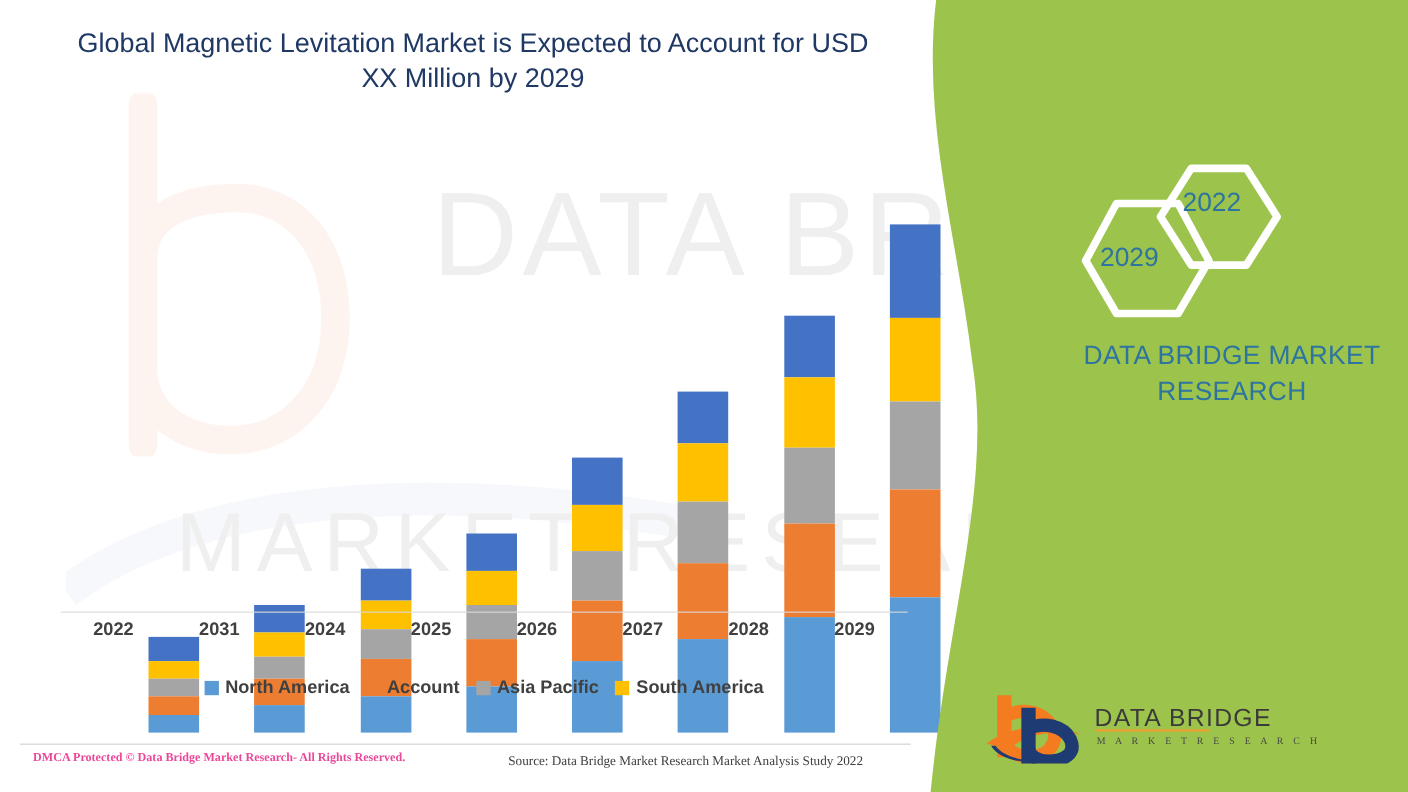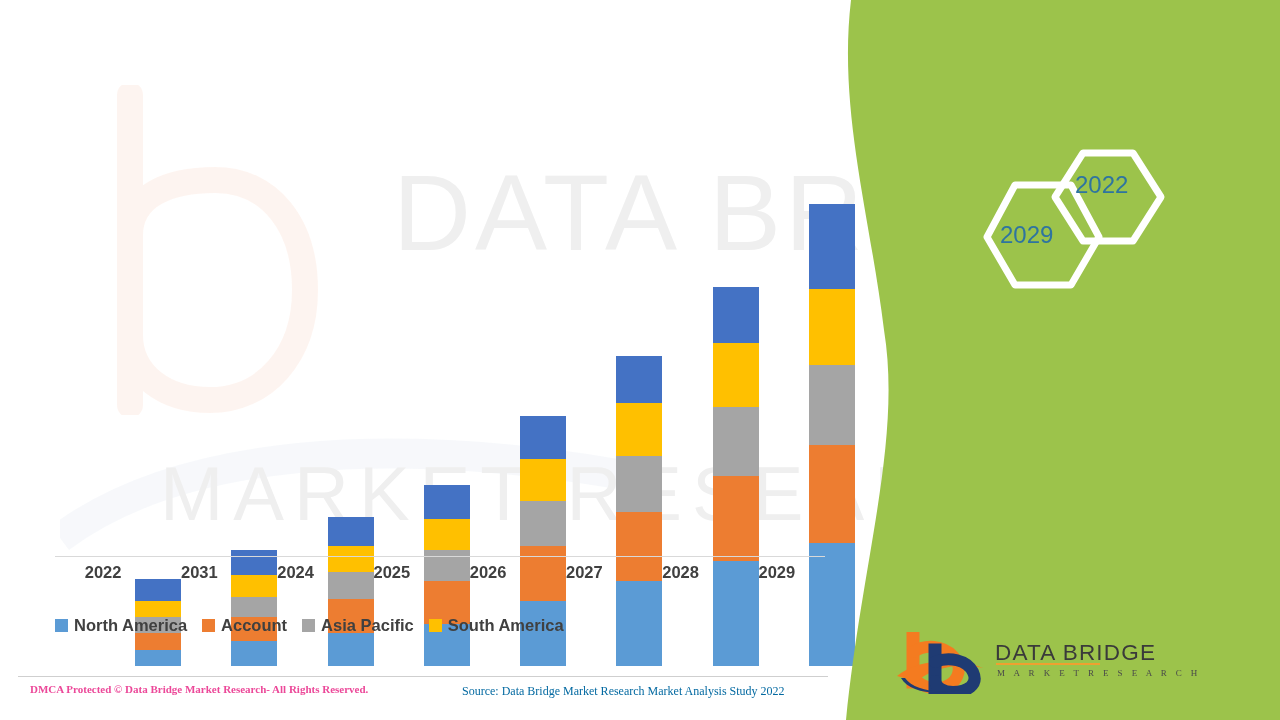--- a/index.html
+++ b/index.html
@@ -36,35 +36,35 @@
   .bar-slot{flex:1 1 0;height:100%;display:flex;flex-direction:column;justify-content:flex-end;align-items:center;}
   .bar{width:46px;display:flex;flex-direction:column-reverse;}
   .seg{width:100%;}
 
   .xlabels{position:absolute;left:55px;top:563px;width:770px;display:flex;}
   .xlabel{flex:1 1 0;text-align:center;font-size:16.5px;font-weight:bold;color:#404040;}
 
   
   .legend{
     position:absolute;left:55px;top:616px;width:770px;
-    display:flex;align-items:center;gap:15px;
+    display:flex;justify-content:center;align-items:center;gap:15px;
   }
   .legend-item{display:flex;align-items:center;gap:6px;}
   .legend-swatch{width:13px;height:13px;flex:none;}
   .legend-label{font-size:16.5px;font-weight:bold;color:#404040;white-space:nowrap;}
 
   
   .footer-rule{position:absolute;left:18px;top:676px;width:810px;height:1px;background:#cfcfcf;}
   .footer-left{
     position:absolute;left:30px;top:683px;font-family:"Liberation Serif", serif;
     font-size:11px;color:#ec4899;font-weight:bold;white-space:nowrap;
   }
   .footer-right{
     position:absolute;left:462px;top:684px;font-family:"Liberation Serif", serif;
-    font-size:12px;color:#0369a1;white-space:nowrap;
+    font-size:12px;color:#404040;white-space:nowrap;
   }
 
   
   .green-panel{position:absolute;left:0;top:0;width:1280px;height:720px;}
   .panel-title{
     position:absolute;left:890px;top:14px;width:380px;text-align:center;
     color:#ffffff;font-size:23px;line-height:1.42;font-weight:400;
   }
   .hexwrap{position:absolute;left:975px;top:145px;width:210px;height:145px;}
   .hex-label{
@@ -97,20 +97,21 @@
     <svg class="wm-b" viewBox="0 0 250 330">
       <path d="M35 10 L35 320 M35 150 C35 110 75 95 120 95 C175 95 210 140 210 205 C210 270 170 315 115 315 C70 315 35 290 35 250" fill="none" stroke="#fdece4" stroke-width="26" stroke-linecap="round"></path>
     </svg>
     <svg class="wm-swoosh" viewBox="0 0 560 130">
       <path d="M0 108 C120 18 330 6 558 44" fill="none" stroke="#f2f5f9" stroke-width="30"></path>
     </svg>
     <div class="wm-text wm-data">DATA BRIDGE</div>
     <div class="wm-text wm-market">MARKET RESEARCH</div>
   </div>
 
+  <div class="headline">Global Magnetic Levitation Market is Expected to Account for USD XX Million by 2029</div>
 
   <div class="chart-area">
     <div class="bars" id="bars">
         <div class="bar-slot">
           <div class="bar">
             <div class="seg" style="height: 15.61px; background: rgb(91, 155, 213);"></div>
             <div class="seg" style="height: 17.84px; background: rgb(237, 125, 49);"></div>
             <div class="seg" style="height: 15.61px; background: rgb(165, 165, 165);"></div>
             <div class="seg" style="height: 15.61px; background: rgb(255, 192, 0);"></div>
             <div class="seg" style="height: 22.3px; background: rgb(68, 114, 196);"></div>
@@ -222,20 +223,21 @@
 
   <div class="hexwrap">
     <svg viewBox="0 0 210 145" width="210" height="145">
       <polygon points="108,8 158,8 186,52 158,96 108,96 80,52" fill="none" stroke="#ffffff" stroke-width="7" stroke-linejoin="round"></polygon>
       <polygon points="40,40 96,40 124,92 96,140 40,140 12,92" fill="none" stroke="#ffffff" stroke-width="7" stroke-linejoin="round"></polygon>
     </svg>
     <div class="hex-label hex2022">2022</div>
     <div class="hex-label hex2029">2029</div>
   </div>
 
+  <div class="brand-text">DATA BRIDGE MARKET RESEARCH</div>
 
   <svg class="logo" viewBox="0 0 210 62">
     <path d="M18 4 L18 50" stroke="#F47B20" stroke-width="13" stroke-linecap="square" fill="none"></path>
     <path d="M18 20 C30 12 48 13 58 24 C70 37 62 54 44 56 C30 57 20 50 18 42" fill="none" stroke="#F47B20" stroke-width="12" stroke-linecap="round"></path>
     <path d="M2 44 C22 28 58 24 88 36 C66 30 34 36 22 50 Z" fill="#F47B20"></path>
     <path d="M40 18 L40 58" stroke="#1F3B73" stroke-width="13" stroke-linecap="square" fill="none"></path>
     <path d="M40 30 C54 24 72 28 78 40 C84 53 72 60 58 60 C48 60 41 55 40 49" fill="none" stroke="#1F3B73" stroke-width="12" stroke-linecap="round"></path>
     <path d="M6 46 C14 60 40 64 64 58 C38 62 18 57 10 46 Z" fill="#1F3B73"></path>
   </svg>
   <div class="logo-name">DATA BRIDGE</div>

